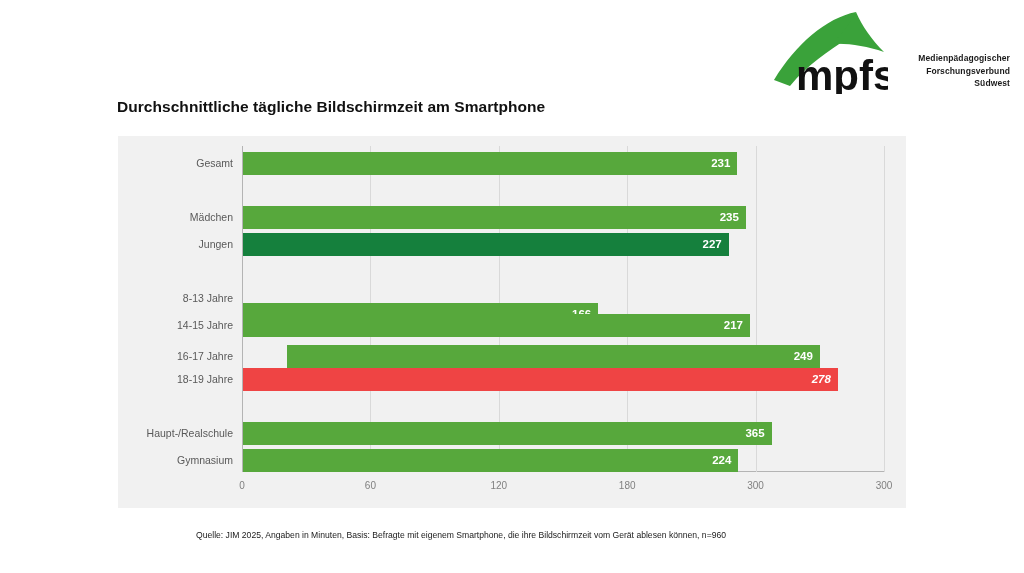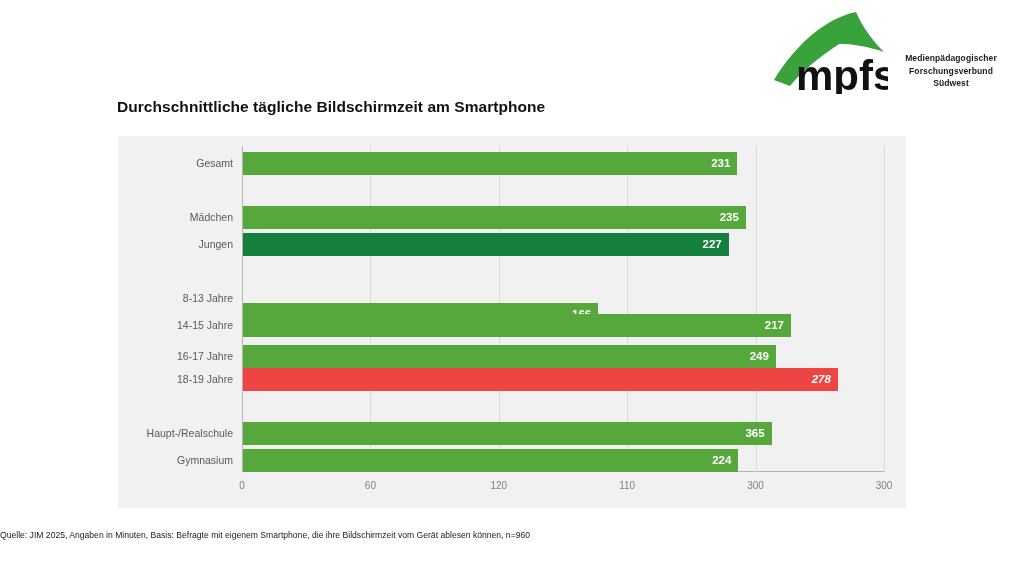--- a/index.html
+++ b/index.html
@@ -32,21 +32,21 @@
   }
   .logo-side-text {
     position: absolute;
     left: 122px;
     top: 44px;
     width: 118px;
     font-size: 8.5px;
     font-weight: bold;
     line-height: 12.5px;
     color: #1a1a1a;
-    text-align: center;
+    text-align: right;
     letter-spacing: 0.1px;
   }
   .logo-side-text div { white-space: nowrap; }
 
   
   .chart-title {
     position: absolute;
     left: 117px;
     top: 98px;
     font-size: 15.5px;
@@ -141,21 +141,21 @@
   }
 
   
   .source-note {
     position: absolute;
     left: 0;
     top: 530px;
     width: 1024px;
     padding-right: 102px;
     box-sizing: border-box;
-    text-align: left;
+    text-align: center;
     font-size: 8.6px;
     color: #1a1a1a;
   }
 </style>
 </head>
 <body>
 
 <div class="logo-block">
   <svg class="logo-mark" viewBox="0 0 118 86">
     <path d="M4 72 C 26 36, 56 10, 86 4 C 84 14, 80 24, 74 33 C 60 42, 38 56, 20 78 Z" fill="#3aa23a"></path>
@@ -174,21 +174,21 @@
 <div class="chart-panel">
   <div class="plot" id="plot">
     <div class="axis-line-y"></div>
     <div class="axis-line-x"></div>
   <div class="xtick" style="left: 0px;">0</div>
       <div class="gridline" style="left: 128.4px;"></div>
       <div class="xtick" style="left: 128.4px;">60</div>
       <div class="gridline" style="left: 256.8px;"></div>
       <div class="xtick" style="left: 256.8px;">120</div>
       <div class="gridline" style="left: 385.2px;"></div>
-      <div class="xtick" style="left: 385.2px;">110</div>
+      <div class="xtick" style="left: 385.2px;">180</div>
       <div class="gridline" style="left: 513.6px;"></div>
       <div class="xtick" style="left: 513.6px;">300</div>
       <div class="gridline" style="left: 642px;"></div>
       <div class="xtick" style="left: 642px;">300</div>
       <div class="row" style="top: 6px; width: 642px;">
         <div class="cat-label">Gesamt</div>
         <div class="bar" style="width: 494.34px; background: rgb(87, 168, 60);">
           <span class="bar-value">231</span>
         </div>
       </div>
@@ -205,27 +205,27 @@
         </div>
       </div>
       <div class="row" style="top: 141px; width: 642px;">
         <div class="cat-label">8-13 Jahre</div>
         <div class="bar" style="width: 355.24px; background: rgb(87, 168, 60); margin-top: 16px;">
           <span class="bar-value">166</span>
         </div>
       </div>
       <div class="row" style="top: 168px; width: 642px;">
         <div class="cat-label">14-15 Jahre</div>
-        <div class="bar" style="width: 507px; background: rgb(87, 168, 60); padding-left: 41px;">
+        <div class="bar" style="width: 507px; background: rgb(87, 168, 60);">
           <span class="bar-value">217</span>
         </div>
       </div>
       <div class="row" style="top: 199px; width: 642px;">
         <div class="cat-label">16-17 Jahre</div>
-        <div class="bar" style="width: 532.86px; background: rgb(87, 168, 60);">
+        <div class="bar" style="width: 532.86px; background: rgb(87, 168, 60); margin-left: 44px;">
           <span class="bar-value">249</span>
         </div>
       </div>
       <div class="row" style="top: 222px; width: 642px;">
         <div class="cat-label">18-19 Jahre</div>
         <div class="bar" style="width: 594.92px; background: #ef4444; font-style: italic;">
           <span class="bar-value">278</span>
         </div>
       </div>
       <div class="row" style="top: 276px; width: 642px;">

